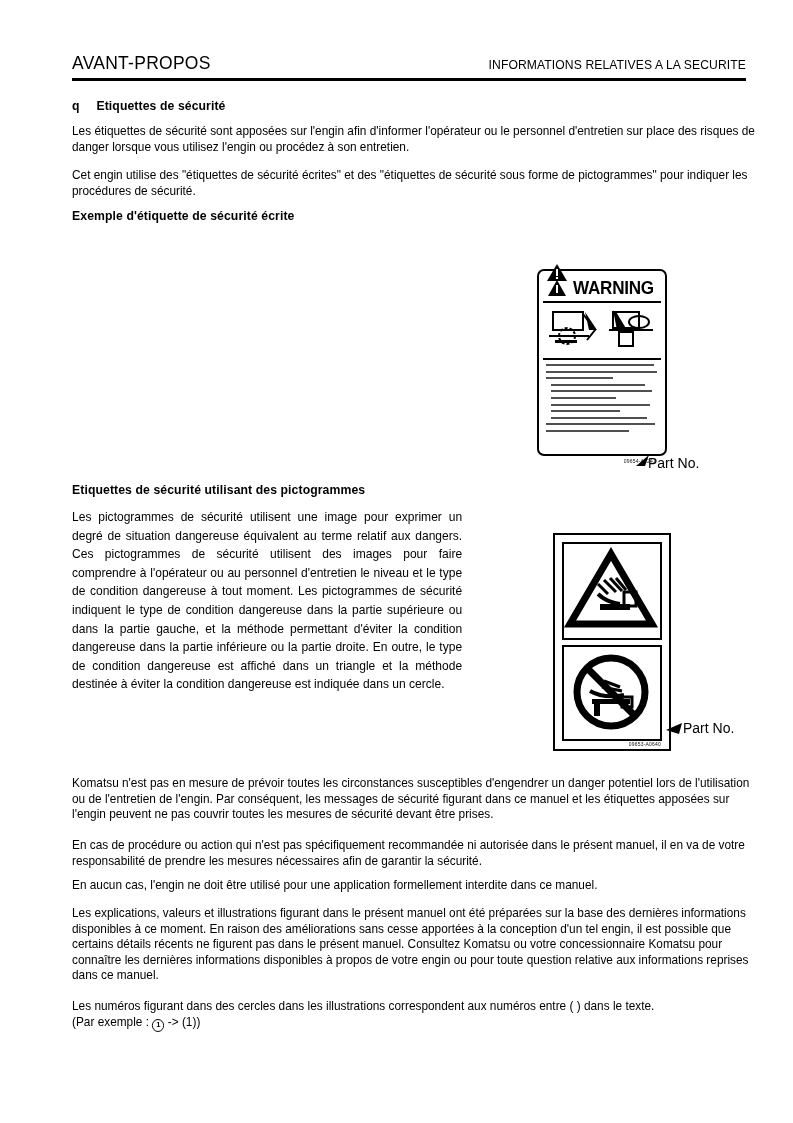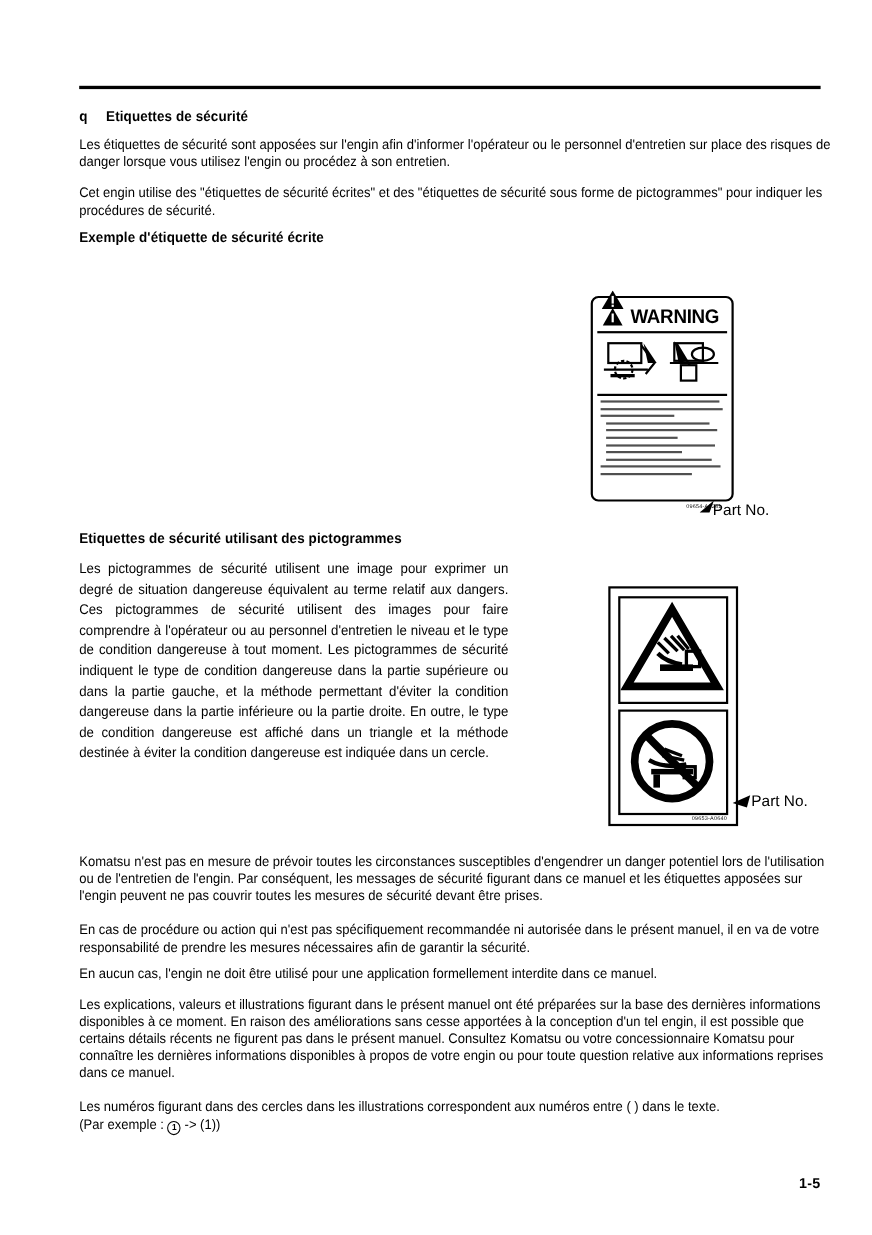--- a/index.html
+++ b/index.html
@@ -268,20 +268,24 @@
     font-size: 13px;
     font-weight: bold;
     letter-spacing: 0.3px;
   }
 </style>
 </head>
 <body>
 
 <div class="page">
 
+  <div class="header">
+    <div class="header-left">AVANT-PROPOS</div>
+    <div class="header-right">INFORMATIONS RELATIVES A LA SECURITE</div>
+  </div>
   <div class="header-rule"></div>
 
   <div class="bullet-head">
     <span class="q">q</span><span>Etiquettes de sécurité</span>
   </div>
 
   <div class="blk" id="p-intro">Les étiquettes de sécurité sont apposées sur l'engin afin d'informer l'opérateur ou le personnel d'entretien sur place des risques de danger lorsque vous utilisez l'engin ou procédez à son entretien.</div>
   <div class="blk" id="p-uses">Cet engin utilise des "étiquettes de sécurité écrites" et des "étiquettes de sécurité sous forme de pictogrammes" pour indiquer les procédures de sécurité.</div>
 
   <div class="sub-head" id="h-ecrite">Exemple d'étiquette de sécurité écrite</div>
@@ -383,15 +387,14 @@
 
   <div class="blk" id="p-bot1">Komatsu n'est pas en mesure de prévoir toutes les circonstances susceptibles d'engendrer un danger potentiel lors de l'utilisation ou de l'entretien de l'engin.  Par conséquent, les messages de sécurité figurant dans ce manuel et les étiquettes apposées sur l'engin peuvent ne pas couvrir toutes les mesures de sécurité devant être prises.</div>
   <div class="blk" id="p-bot2">En cas de procédure ou action qui n'est pas spécifiquement recommandée ni autorisée dans le présent manuel, il en va de votre responsabilité de prendre les mesures nécessaires afin de garantir la sécurité.</div>
   <div class="blk" id="p-bot3">En aucun cas, l'engin ne doit être utilisé pour une application formellement interdite dans ce manuel.</div>
   <div class="blk" id="p-bot4">Les explications, valeurs et illustrations figurant dans le présent manuel ont été préparées sur la base des dernières informations disponibles à ce moment.  En raison des améliorations sans cesse apportées à la conception d'un tel engin, il est possible que certains détails récents ne figurent pas dans le présent manuel. Consultez Komatsu ou votre concessionnaire Komatsu pour connaître les dernières informations disponibles à propos de votre engin ou pour toute question relative aux informations reprises dans ce manuel.</div>
   <div class="blk" id="p-bot5">
     <span>Les numéros figurant dans des cercles dans les illustrations correspondent aux numéros entre (  ) dans le texte.</span><br>
     <span>(Par exemple : </span><span class="circ">1</span><span> -&gt; (1))</span>
   </div>
 
-  <div class="pagenum">1-5</div>
 
 </div>
 
 </body></html>

